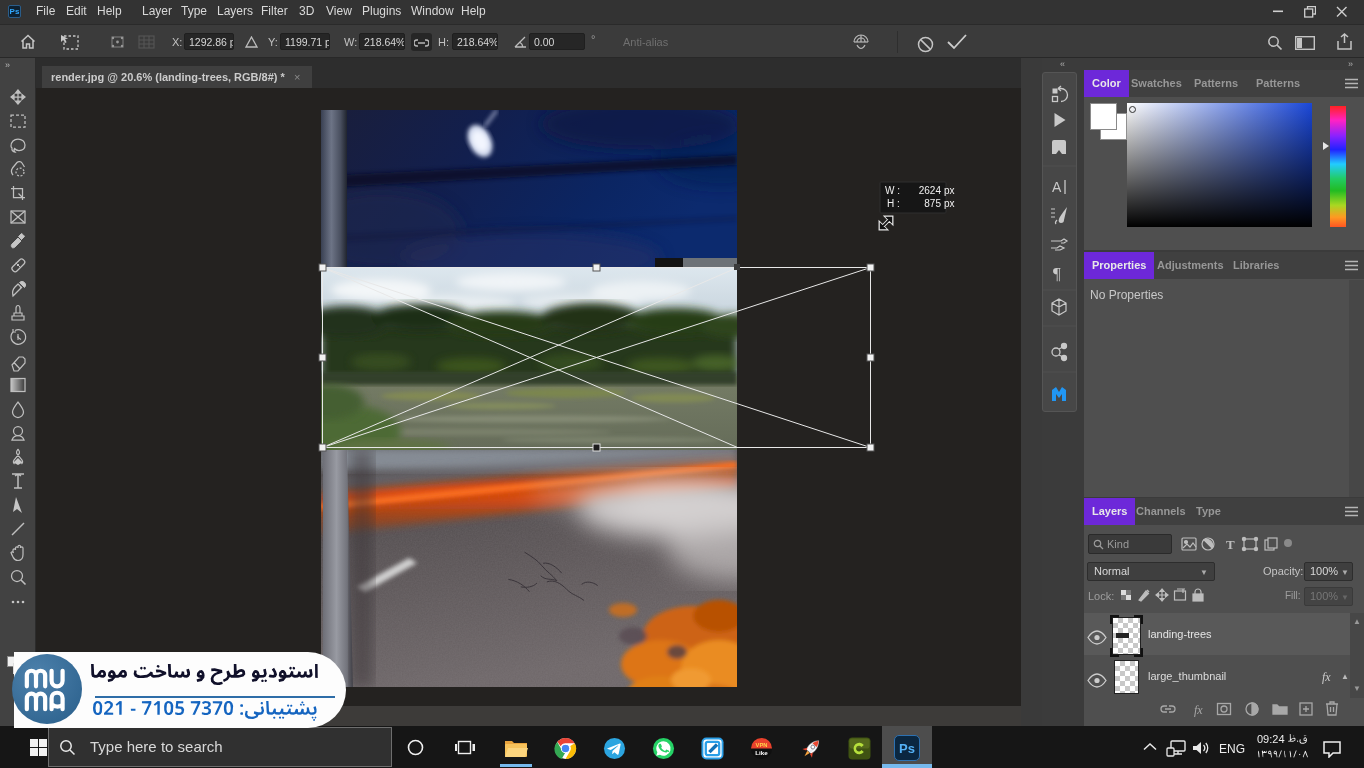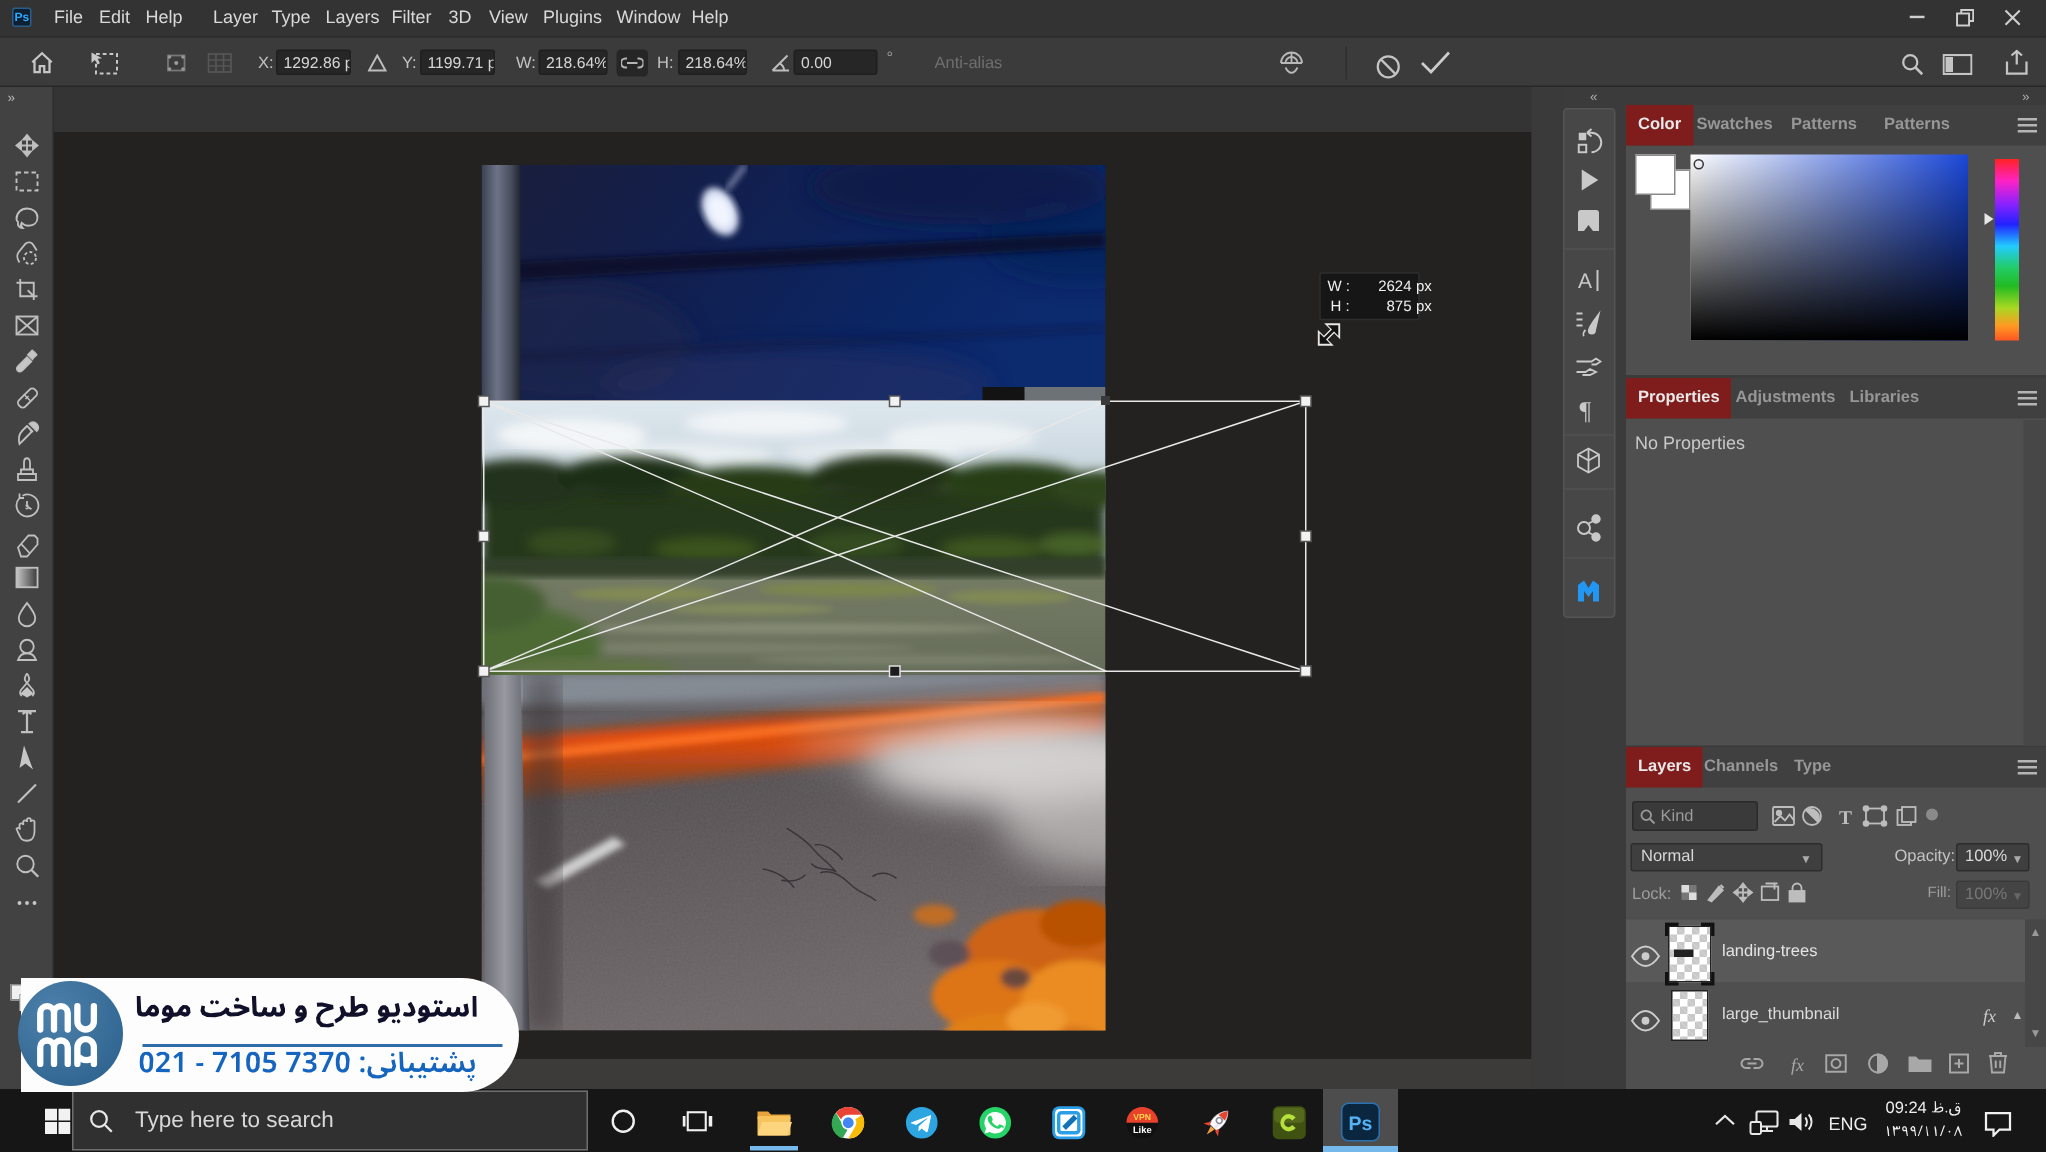--- a/index.html
+++ b/index.html
@@ -20,21 +20,21 @@
 #toolbar{left:0;top:58px;width:36px;height:710px;background:#424242;border-right:1px solid #2c2c2c}
 
 #canvas{left:36px;top:88px;width:985px;height:618px;background:#242220;overflow:hidden}
 #statusbar{left:36px;top:706px;width:985px;height:20px;background:#3d3b39}
 #vscroll{left:1021px;top:58px;width:21px;height:668px;background:#3a3a3a}
 
 #dock{left:1042px;top:58px;width:322px;height:668px;background:#3b3b3b}
 .panel{position:absolute;background:#4f4f4f}
 .ptabs{position:absolute;left:0;top:0;right:0;height:27px;background:#404040}
 .ptab{position:absolute;top:0;height:27px;line-height:27px;font-size:11px;color:#979797;font-weight:bold}
-.ptab.act{color:#e8e8e8;background:#7f1d1d;padding:0 8px}
+.ptab.act{color:#e8e8e8;background:#6d28d9;padding:0 8px}
 .pmenu{position:absolute;right:6px;top:8px;width:13px;height:11px;color:#b5b5b5}
 
 #taskbar{left:0;top:726px;width:1364px;height:42px;background:#161616}
 .chk{background:#fff;background-image:linear-gradient(45deg,#c8c8c8 25%,transparent 25%,transparent 75%,#c8c8c8 75%),linear-gradient(45deg,#c8c8c8 25%,transparent 25%,transparent 75%,#c8c8c8 75%);background-size:10px 10px;background-position:0 0,5px 5px;border:1px solid #222}
 </style></head>
 <body>
 <div id="stage">
 <div id="menubar" class="abs">
   <div id="pslogo" class="abs">Ps</div>
   <div class="mi" style="left:36px">File</div>
@@ -219,20 +219,23 @@
 <defs>
           <linearGradient id="gr1" x1="0" y1="0" x2="1" y2="0">
             <stop offset="0" stop-color="#c6c6c6"></stop>
             <stop offset="1" stop-color="#3a3a3a"></stop>
           </linearGradient>
         </defs>
 </svg>
 <div class="abs" style="left:7px;top:598px;width:11px;height:11px;background:#f0f0f0;border:1px solid #888"></div>
 <div class="abs" style="left:13px;top:605px;width:11px;height:11px;background:#0a0a0a;border:1px solid #ddd"></div>
 </div>
+<div id="tabrow" class="abs">
+      <div id="doctab" style="width:270px">render.jpg @ 20.6% (landing-trees, RGB/8#) * <span style="color:#8a8a8a;font-weight:normal;margin-left:6px">×</span></div>
+    </div>
 <div id="canvas" class="abs">
 <svg class="abs" style="left:285px;top:22px" width="416" height="577" viewBox="0 0 416 577">
 <defs>
 <linearGradient id="skyg" x1="0" y1="0" x2="1" y2="0.3">
             <stop offset="0" stop-color="#1a1e3a"></stop>
             <stop offset="0.4" stop-color="#121f4e"></stop>
             <stop offset="0.75" stop-color="#0b2562"></stop>
             <stop offset="1" stop-color="#0c2a6e"></stop>
           </linearGradient>
 <linearGradient id="poleg" x1="0" y1="0" x2="1" y2="0">

